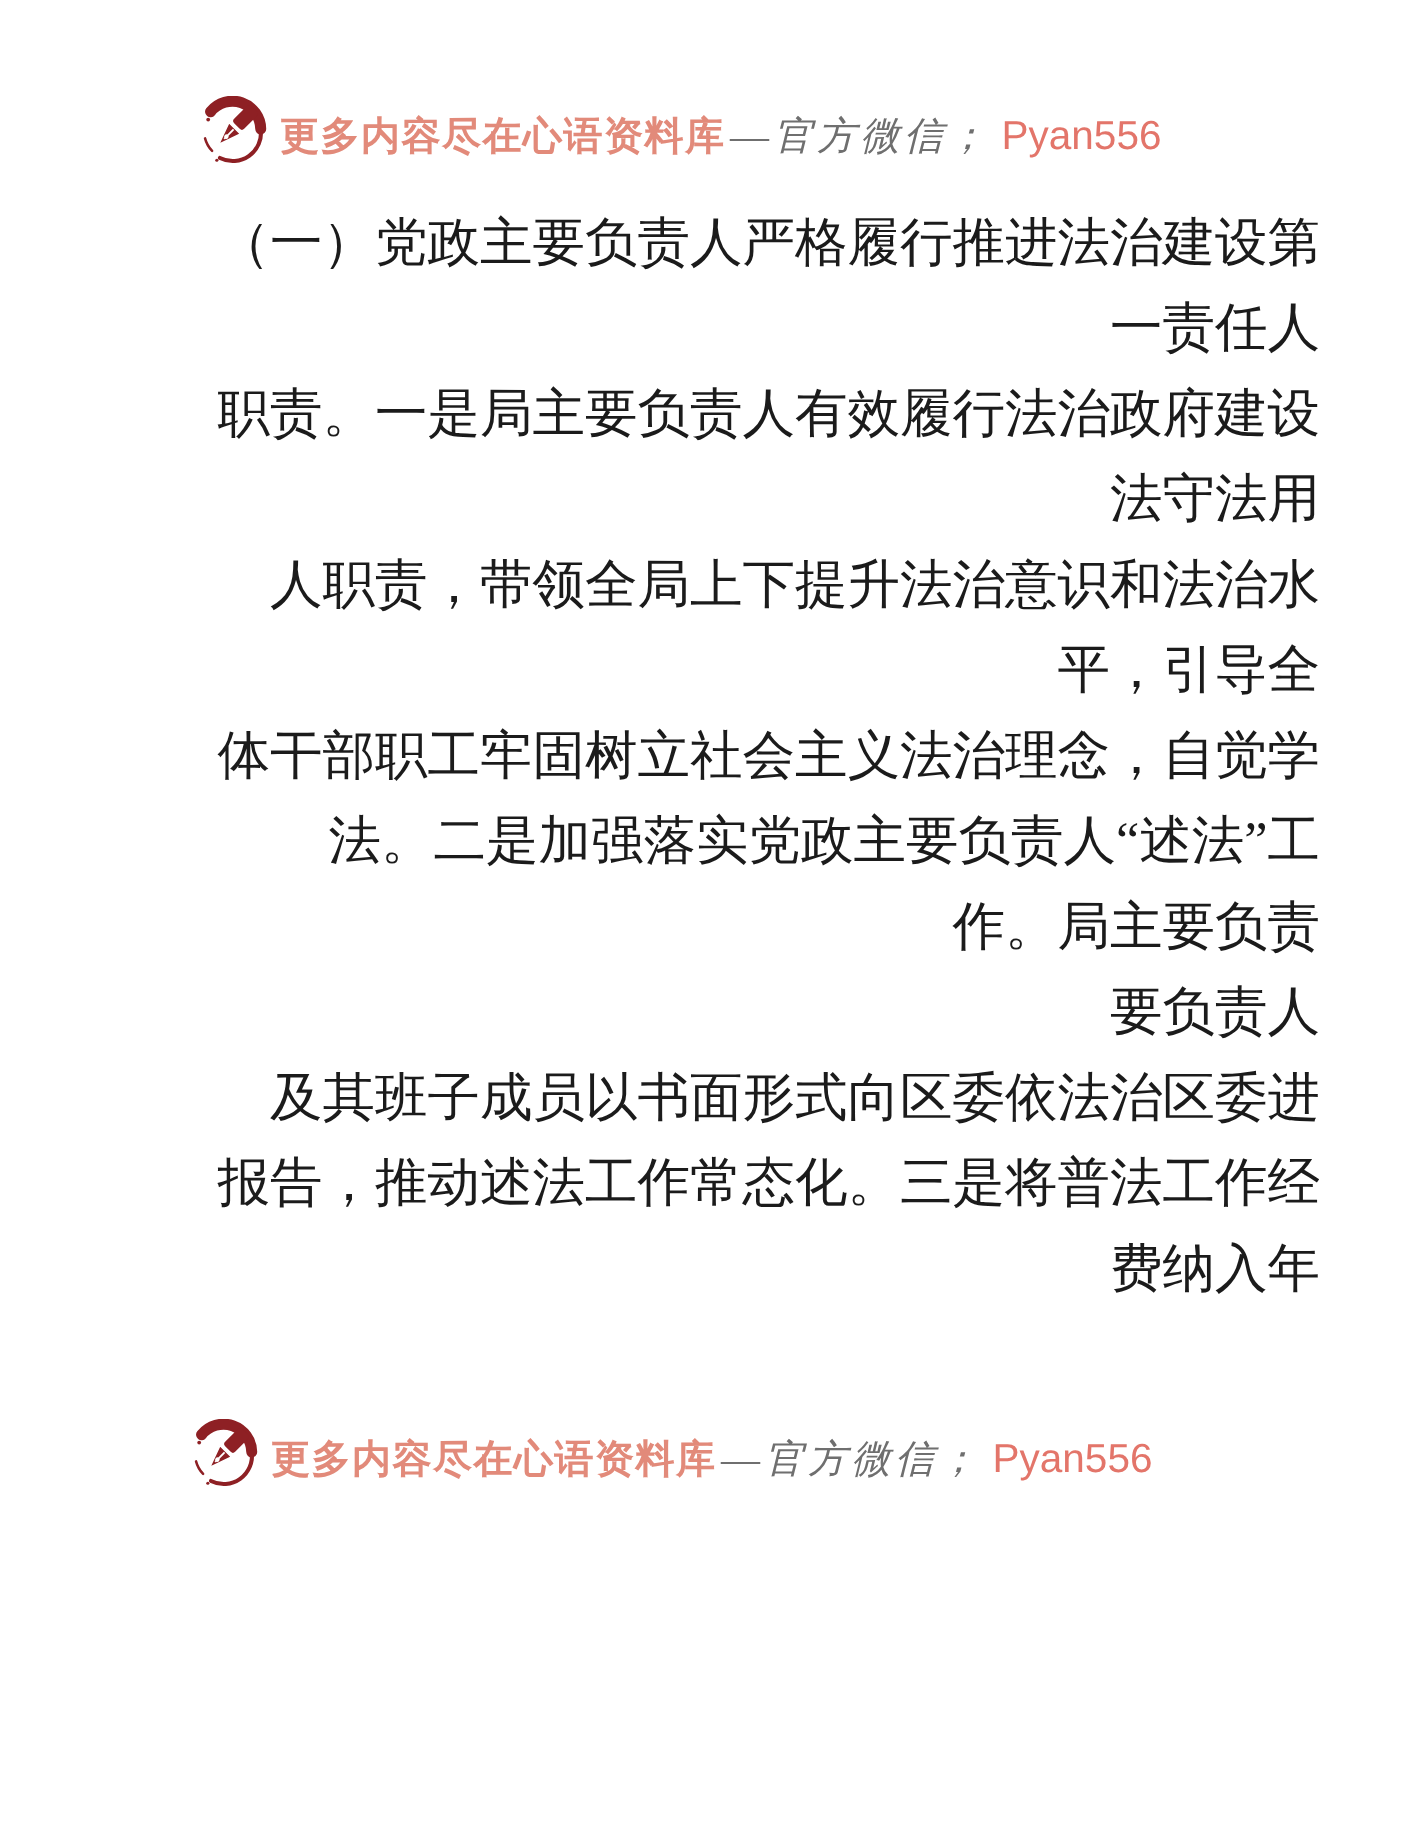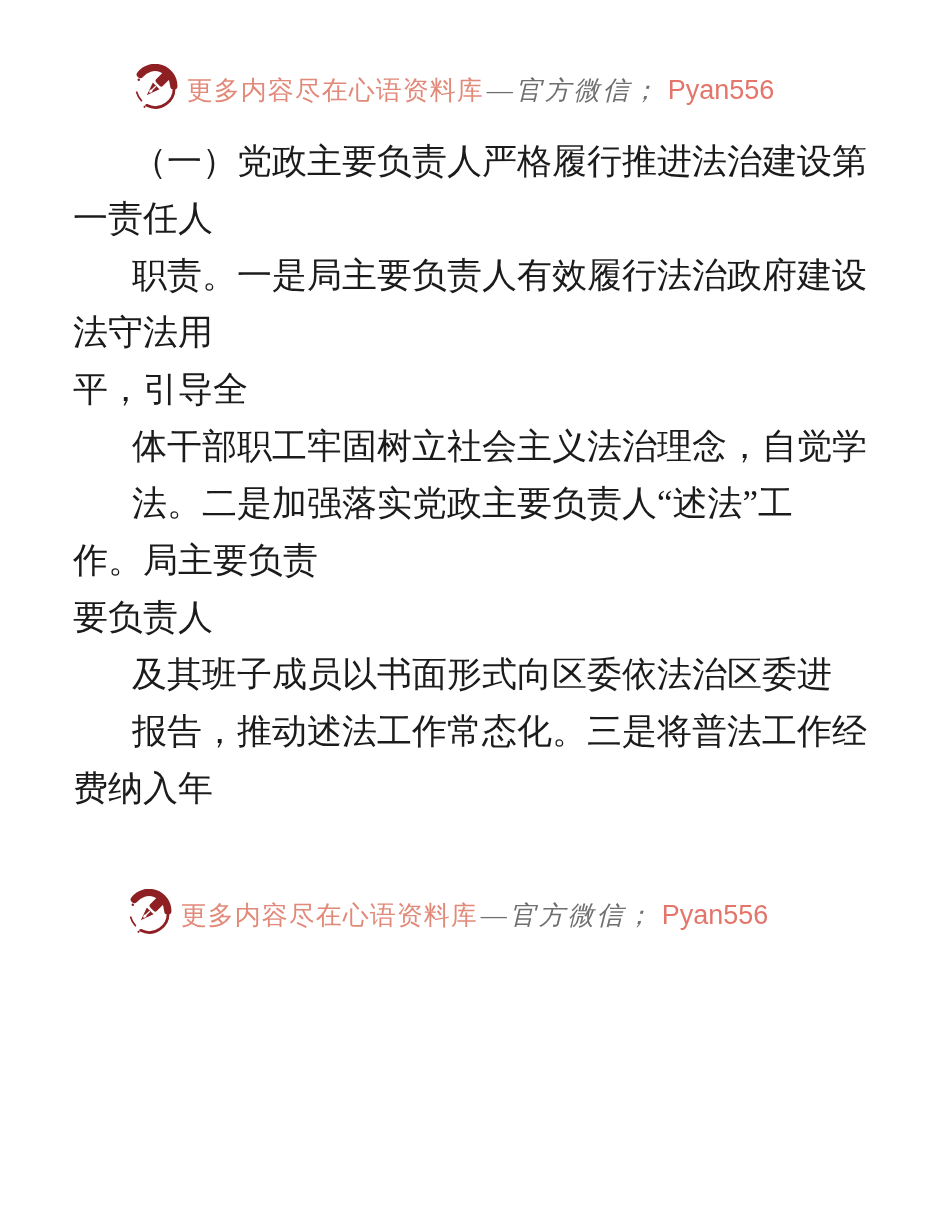--- a/index.html
+++ b/index.html
@@ -18,21 +18,21 @@
     align-items: center;
     justify-content: center;
     gap: 7px;
     font-size: 26px;
     white-space: nowrap;
     user-select: none;
   }
   .watermark .logo { flex: 0 0 auto; margin-right: 2px; }
   .watermark .brand {
     color: var(--c-brand, #e28a7a);
-    font-weight: normal;
+    font-weight: bold;
     letter-spacing: 1px;
   }
   .watermark .dash { color: var(--c-label, #6f6f6f); margin: 0 -4px; }
   .watermark .wechat-label {
     color: var(--c-label, #6f6f6f);
     font-style: italic;
     letter-spacing: 3px;
   }
   .watermark .wechat-id {
     color: var(--c-id, #e3756a);
@@ -44,20 +44,21 @@
   .footer-watermark { margin-top: 72px; transform: translateX(-28px); }
 
   
   .doc-body {
     margin-top: 16px;
     padding: 0 70px 0 73px;
     font-size: 35px;
     line-height: 57px;
     color: var(--c-text, #1b1b1b);
     letter-spacing: 0px;
+    text-align: right;
   }
   .doc-body .line {
     white-space: nowrap;
     height: 57px;
   }
   .doc-body .line.indent { padding-left: 59px; }
 </style>
 </head>
 <body>
 
@@ -81,20 +82,21 @@
   <span class="dash">—</span>
   <span class="wechat-label">官方微信；</span>
   <span class="wechat-id">Pyan556</span>
 </div>
 
 <div class="doc-body">
     <div class="line indent">（一）党政主要负责人严格履行推进法治建设第</div>
     <div class="line">一责任人</div>
     <div class="line indent">职责。一是局主要负责人有效履行法治政府建设</div>
     <div class="line">法守法用</div>
+    <div class="line indent">人职责，带领全局上下提升法治意识和法治水</div>
     <div class="line">平，引导全</div>
     <div class="line indent">体干部职工牢固树立社会主义法治理念，自觉学</div>
     <div class="line indent">法。二是加强落实党政主要负责人“述法”工</div>
     <div class="line">作。局主要负责</div>
     <div class="line">要负责人</div>
     <div class="line indent">及其班子成员以书面形式向区委依法治区委进</div>
     <div class="line indent">报告，推动述法工作常态化。三是将普法工作经</div>
     <div class="line">费纳入年</div>
   </div>
 

